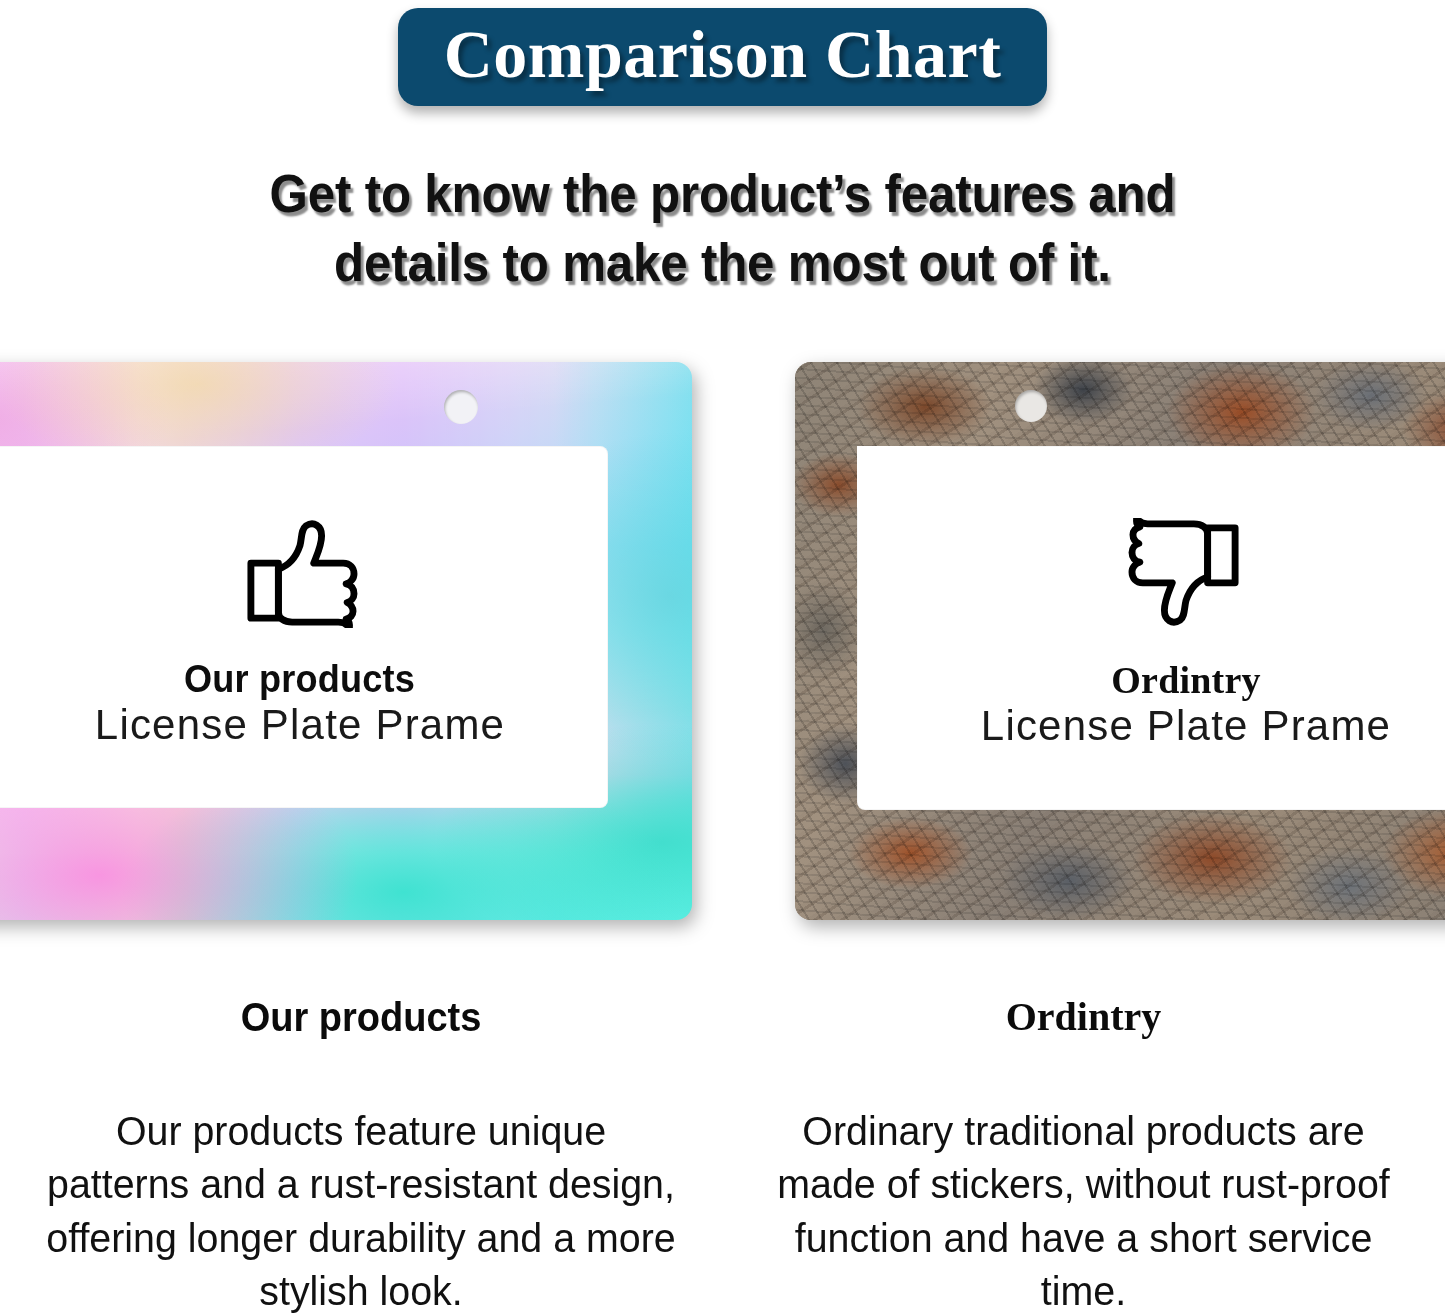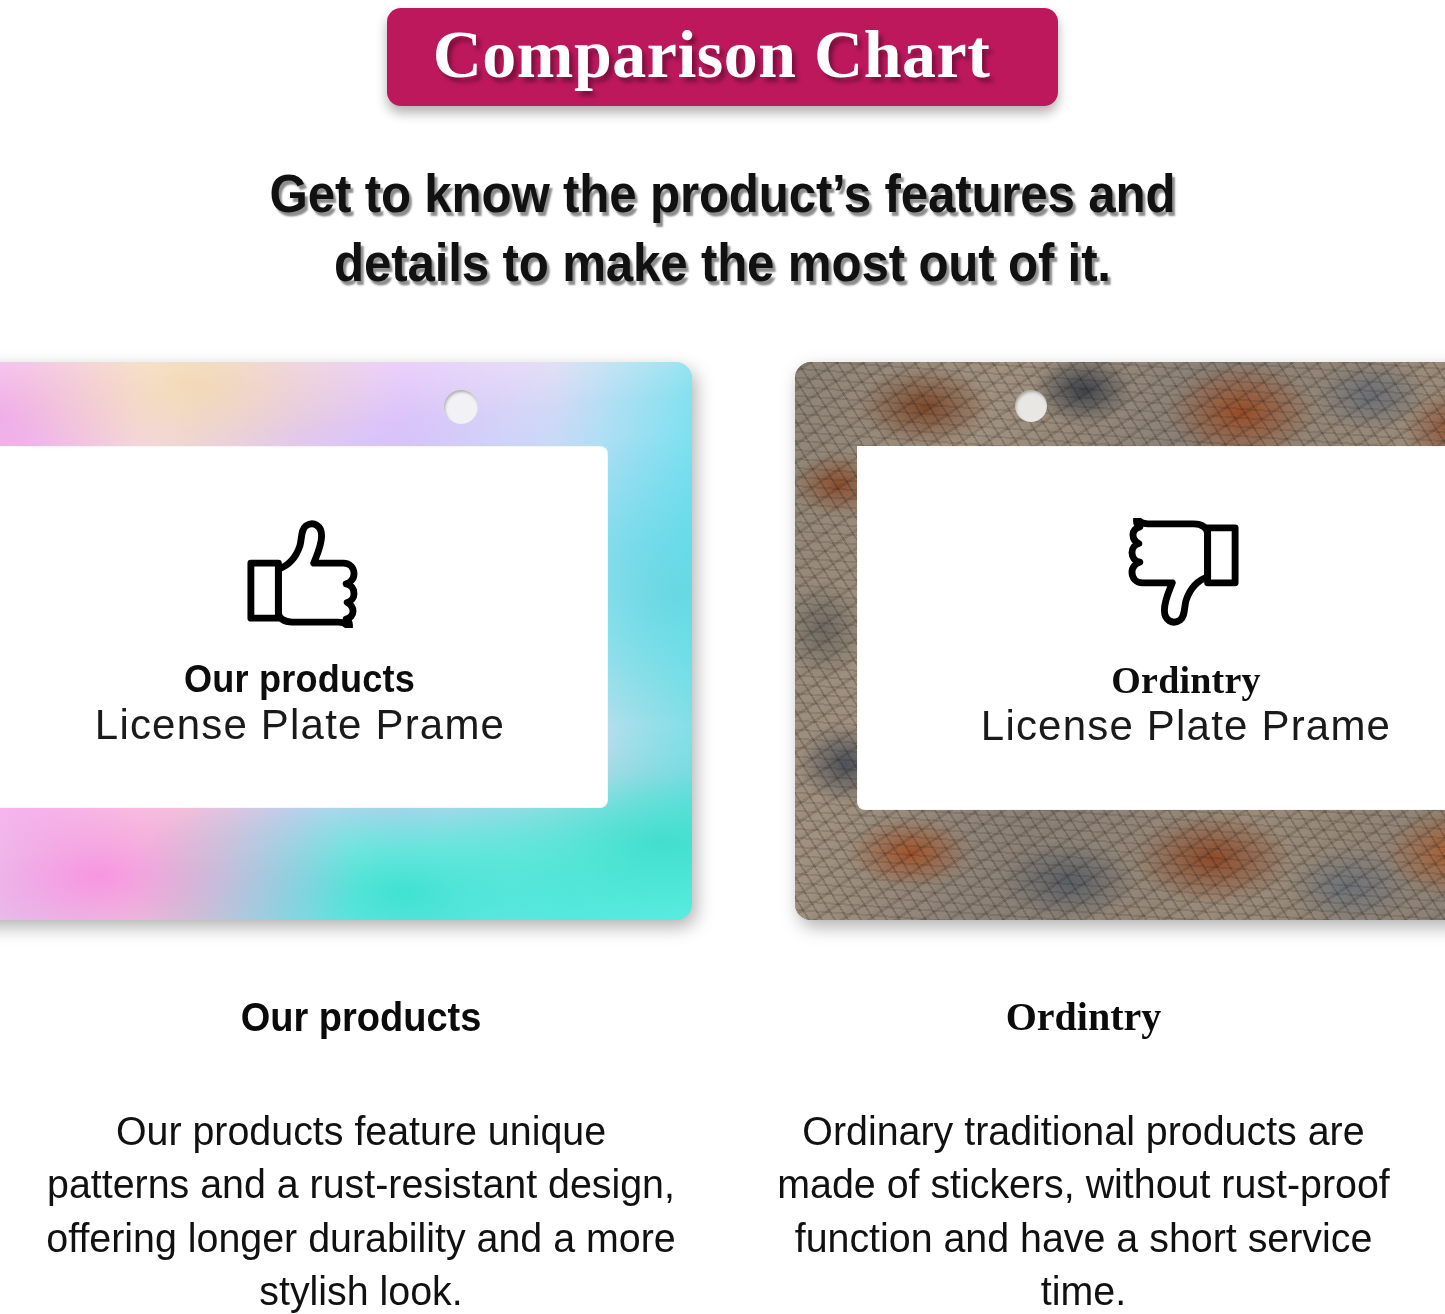--- a/index.html
+++ b/index.html
@@ -10,23 +10,23 @@
     overflow:hidden;
   }
   .page { position:relative; width:1445px; height:1314px; background:#fff; }
 
   
   .banner-wrap {
     position:absolute; top:8px; left:0; width:1445px;
     display:flex; justify-content:center;
   }
   .banner {
-    background:#be185d;
-    border-radius:14px;
-    padding:8px 68px 14px 46px;
+    background:#0c4a6e;
+    border-radius:20px;
+    padding:8px 46px 14px 46px;
     box-shadow:0 7px 12px rgba(0,0,0,0.30);
   }
   .banner-title {
     font-family:"Liberation Serif", serif;
     font-weight:bold;
     font-size:68px;
     line-height:1.12;
     color:#ffffff;
     letter-spacing:0.5px;
     text-shadow:4px 5px 4px rgba(0,0,0,0.35);

